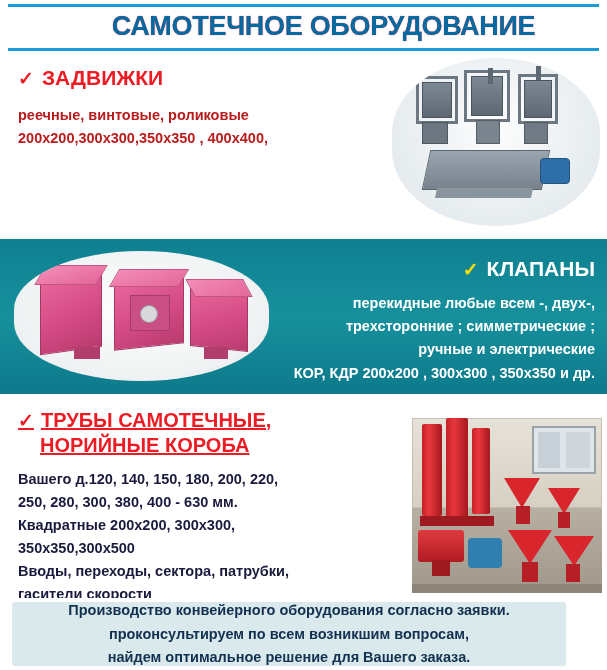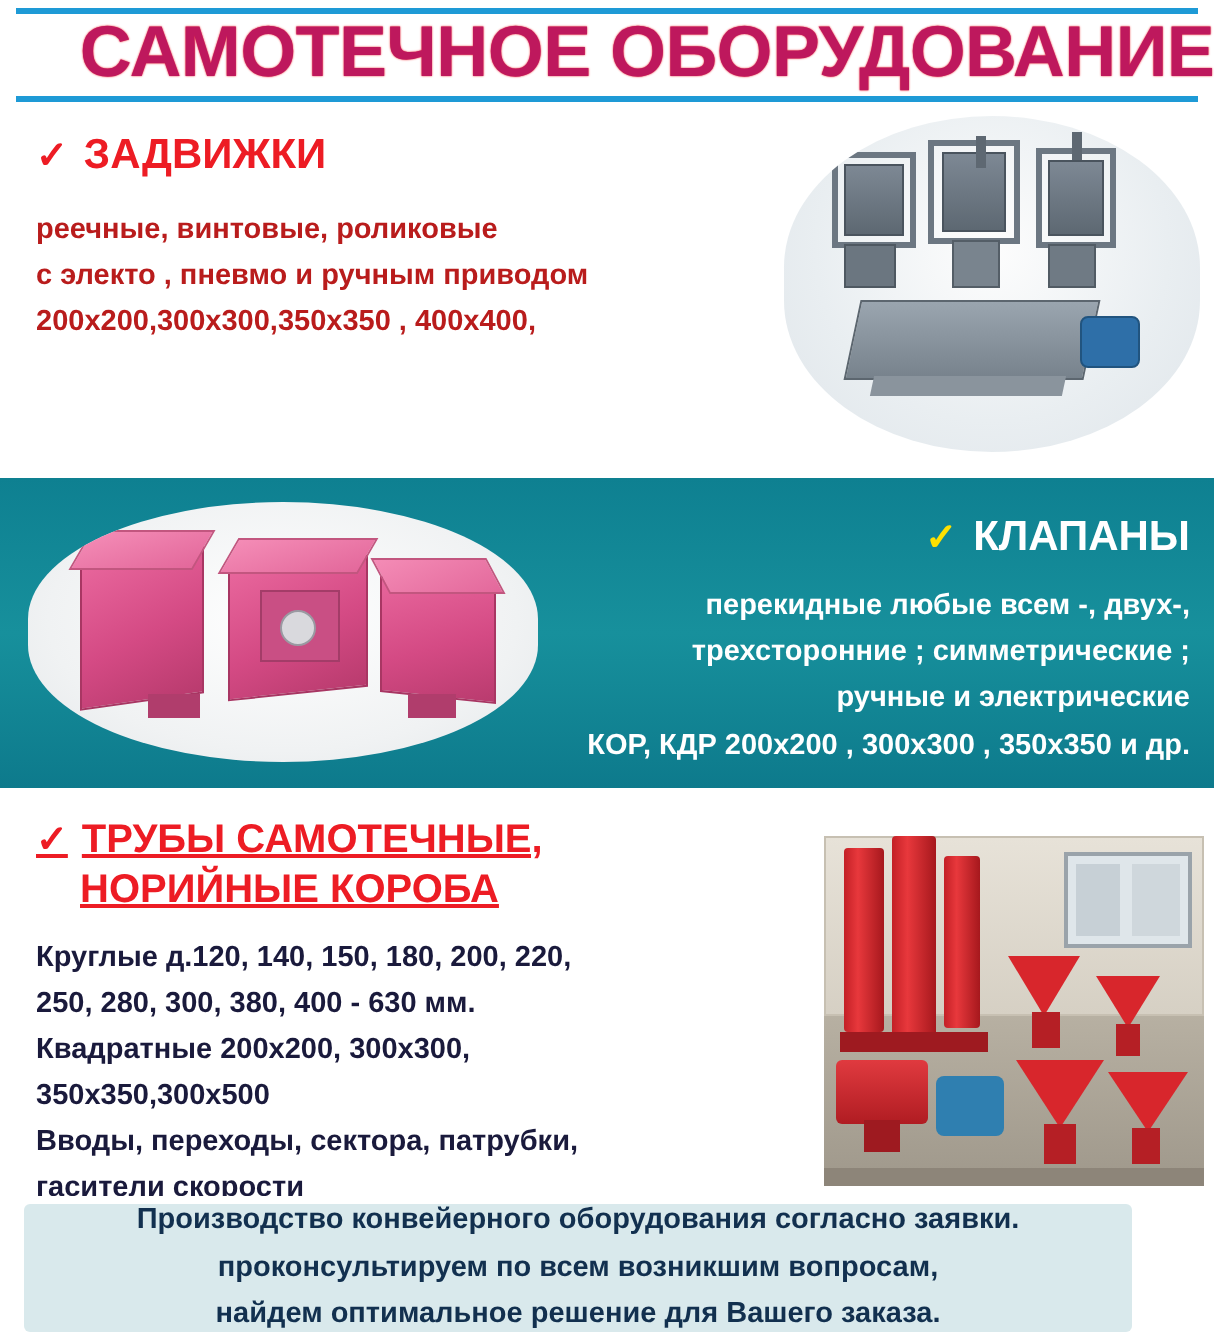--- a/index.html
+++ b/index.html
@@ -22,23 +22,23 @@
     position: absolute;
     top: 0; left: 0;
     width: 607px;
     height: 52px;
     background: #ffffff;
     display: flex;
     align-items: center;
     justify-content: center;
   }
   .header-title {
-    font-size: 36px;
-    font-weight: bold;
-    color: #be185d;
+    font-size: 27px;
+    font-weight: bold;
+    color: #0369a1;
     letter-spacing: -0.3px;
     white-space: nowrap;
     text-shadow: 0 0 1px #ed1c24;
     margin-left: 40px;
   }
   .header-rule {
     position: absolute;
     left: 8px;
     width: 591px;
     height: 3px;
@@ -243,21 +243,20 @@
   </div>
 
   <div class="section1">
     <div class="s1-body">
       <div class="s1-title">
         <span class="check">✓</span>
         <span>ЗАДВИЖКИ</span>
       </div>
       <div class="s1-text">
         <div>реечные, винтовые, роликовые</div>
-        <div>с электо , пневмо и ручным приводом</div>
         <div>200х200,300х300,350х350 , 400х400,</div>
       </div>
     </div>
 
     <div class="s1-photo">
 
       <div class="ph gate-frame" style="left:24px;top:18px;width:42px;height:48px;"></div>
       <div class="ph gate-body" style="left:30px;top:24px;width:30px;height:36px;"></div>
       <div class="ph gate-frame" style="left:72px;top:12px;width:46px;height:52px;"></div>
       <div class="ph gate-body" style="left:79px;top:18px;width:32px;height:40px;"></div>
@@ -302,21 +301,21 @@
     </div>
   </div>
 
   <div class="section3">
     <div class="s3-body">
       <div class="s3-title">
         <span class="check">✓</span><span>ТРУБЫ САМОТЕЧНЫЕ,</span>
         <div style="margin-left:22px;">НОРИЙНЫЕ КОРОБА</div>
       </div>
       <div class="s3-text">
-        <div>Круглые д.120, 140, 150, 180, 200, 220,</div>
+        <div>Вашего д.120, 140, 150, 180, 200, 220,</div>
         <div>250, 280, 300, 380, 400 - 630 мм.</div>
         <div>Квадратные 200х200, 300х300,</div>
         <div>350х350,300х500</div>
         <div>Вводы, переходы, сектора, патрубки,</div>
         <div>гасители скорости</div>
       </div>
     </div>
 
     <div class="s3-photo">
 

